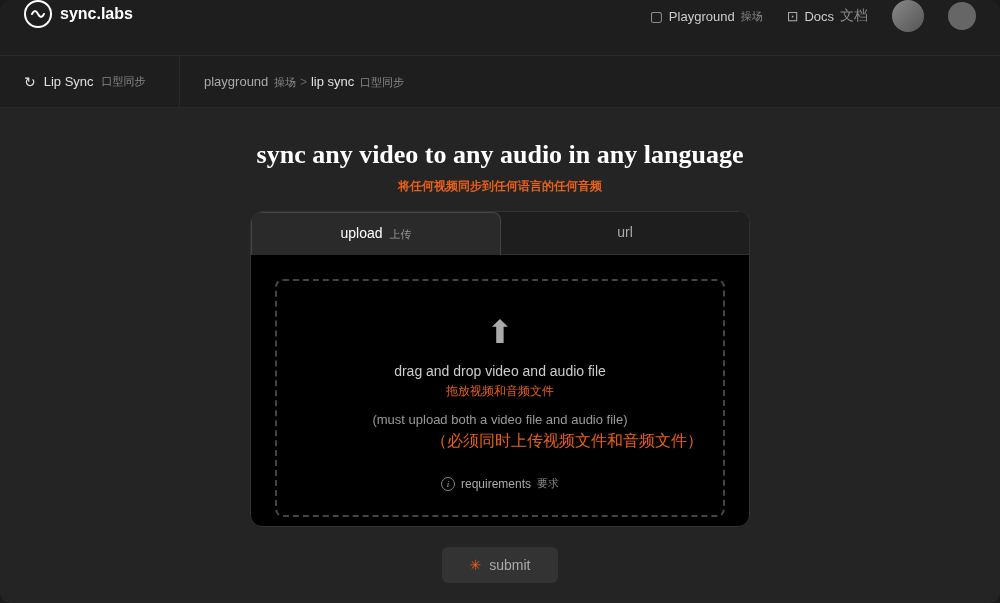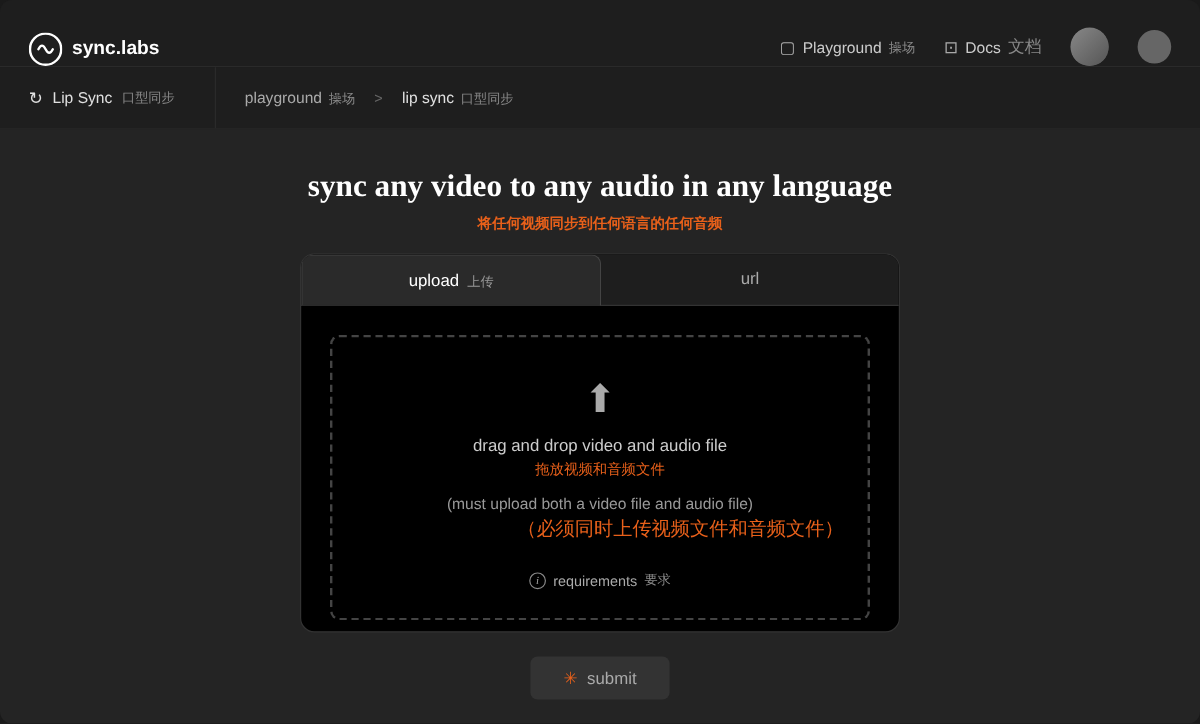--- a/index.html
+++ b/index.html
@@ -12,21 +12,21 @@
       overflow: hidden;
       display: flex;
       flex-direction: column;
       border-radius: 10px;
     }
 
     
     .navbar {
       background: #1e1e1e;
       display: flex;
-      align-items: flex-end;
+      align-items: flex-start;
       justify-content: space-between;
       padding: 0 24px;
       height: 56px;
       border-bottom: 1px solid #2a2a2a;
       flex-shrink: 0;
     }
     .logo {
       display: flex;
       align-items: center;
       gap: 8px;
@@ -90,21 +90,21 @@
       border-right: 1px solid #2a2a2a;
       color: #e0e0e0;
       font-size: 13px;
       cursor: pointer;
       white-space: nowrap;
       min-width: 180px;
     }
     .breadcrumb {
       display: flex;
       align-items: center;
-      gap: 16px;
+      gap: 4px;
       padding: 0 24px;
       font-size: 13px;
       color: #aaa;
     }
     .breadcrumb-link {
       color: #aaa;
       cursor: pointer;
     }
     .breadcrumb-sep {
       color: #666;

